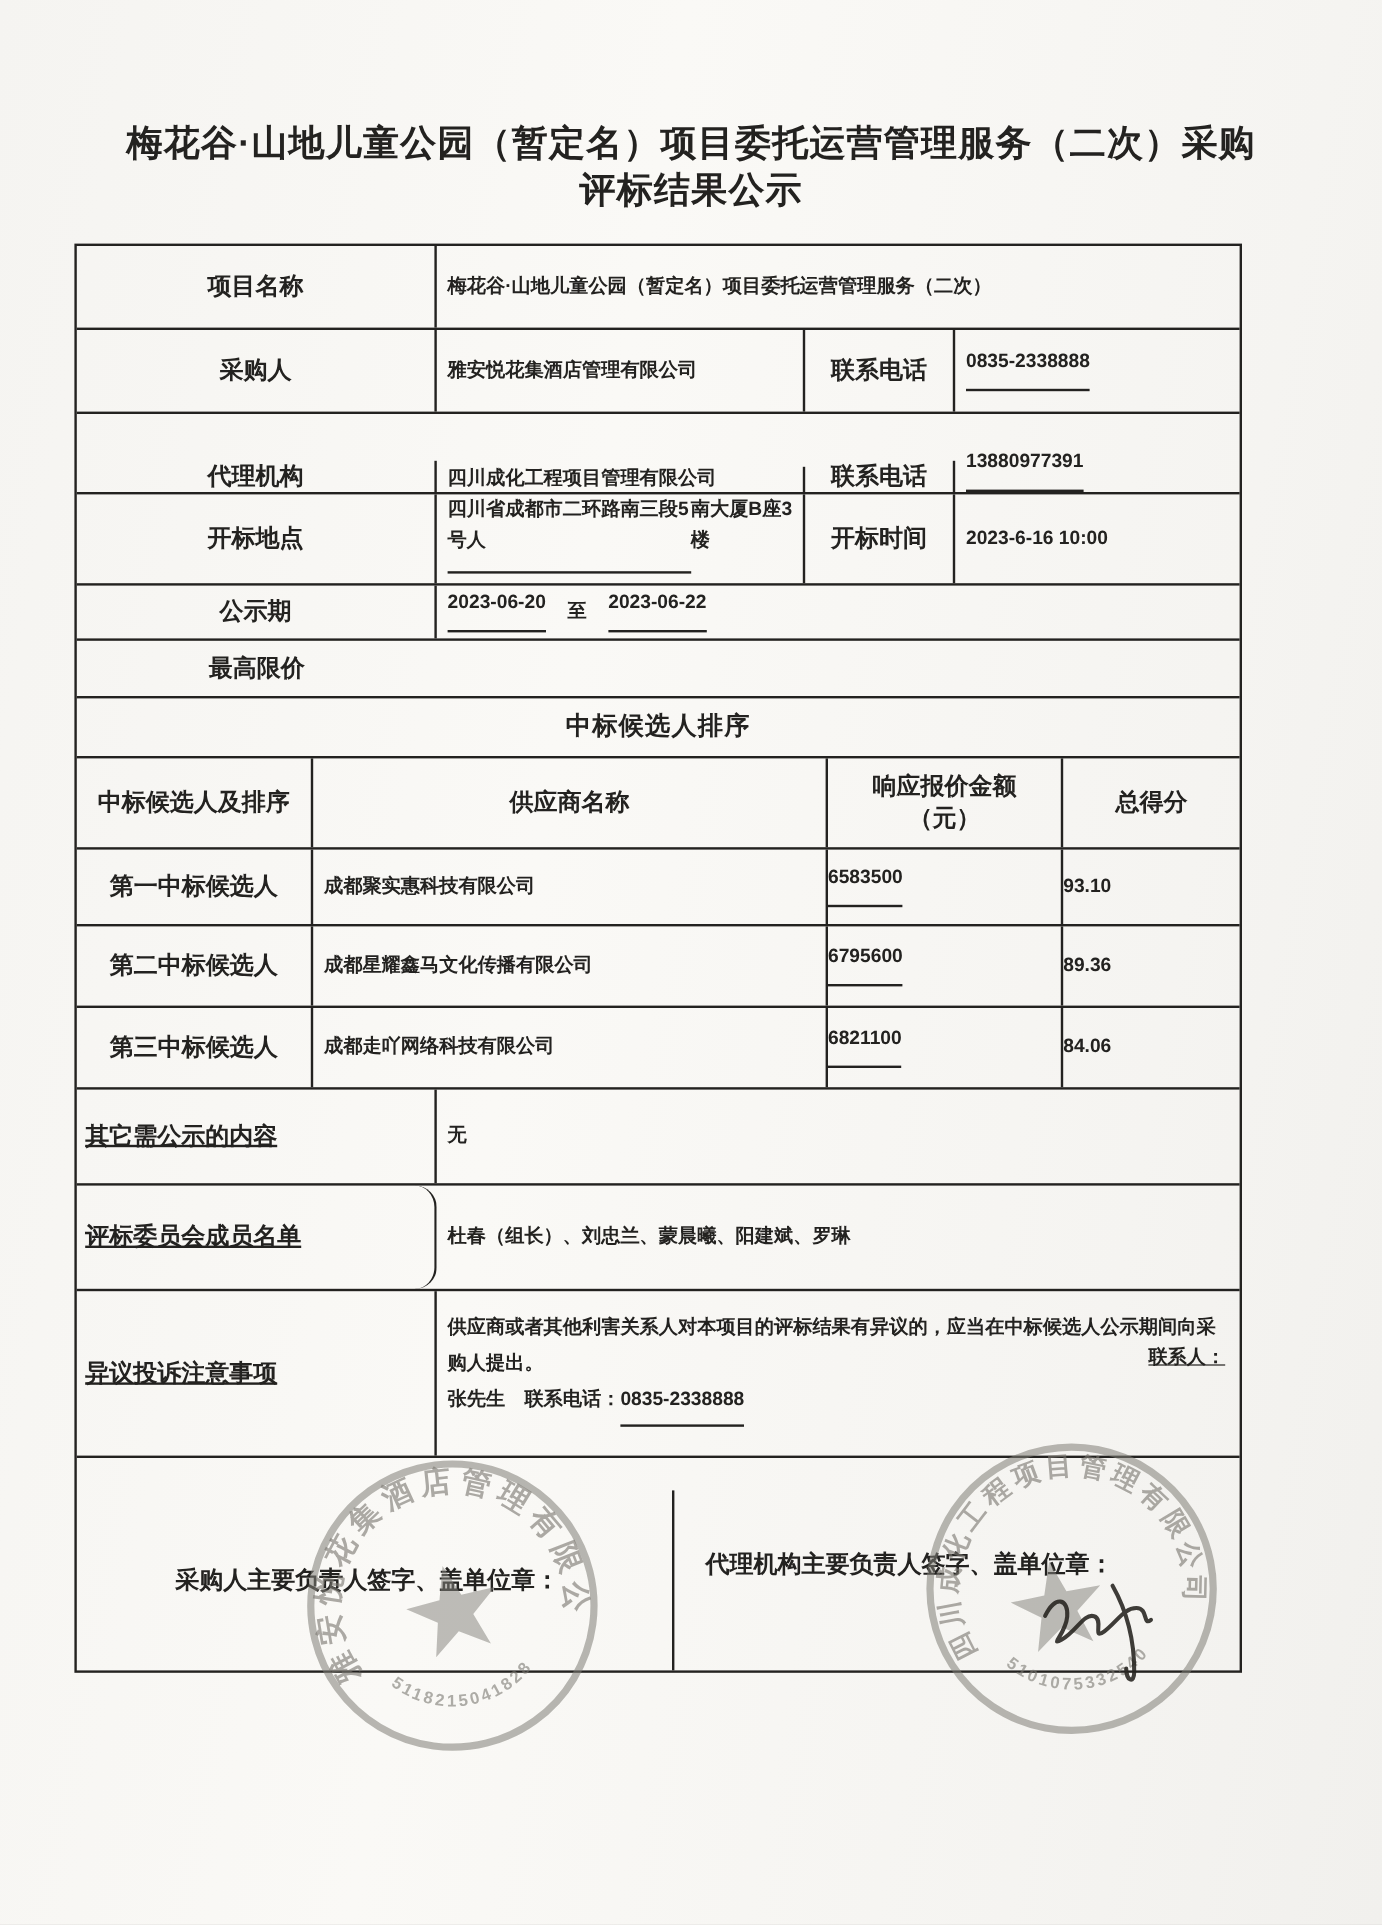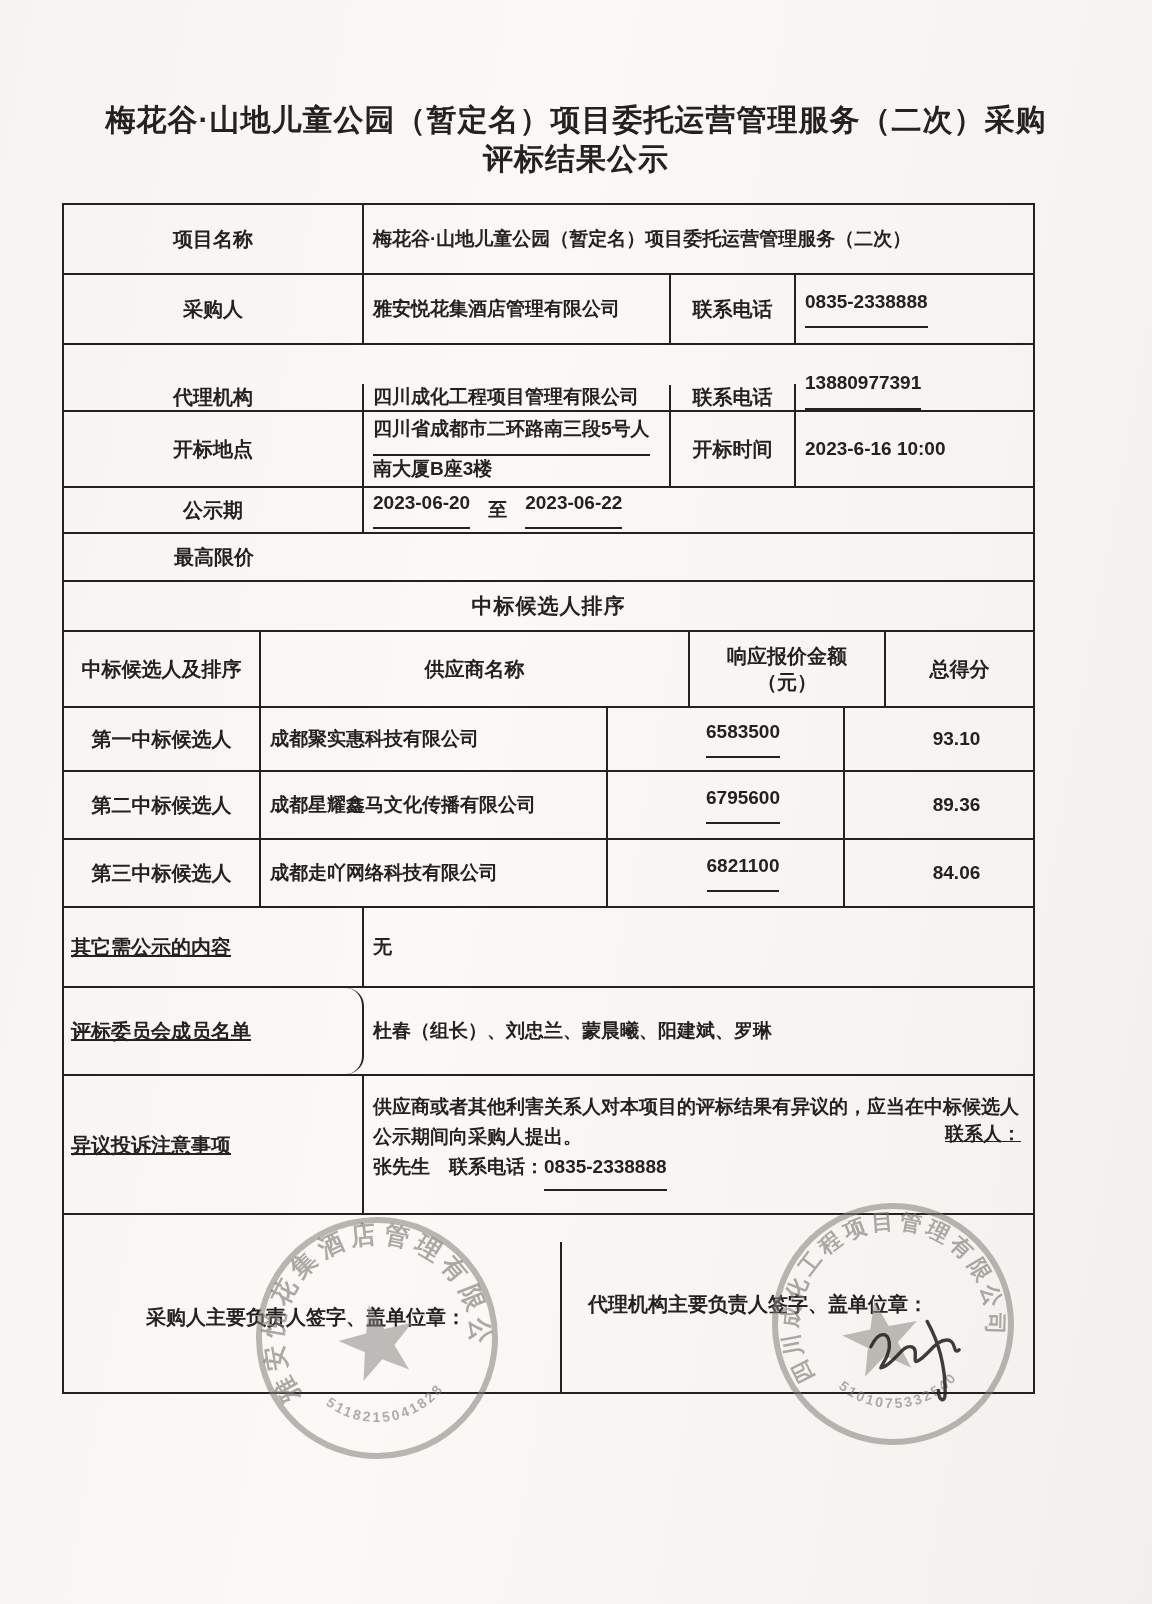--- a/index.html
+++ b/index.html
@@ -15,32 +15,32 @@
            font-size:30px; font-weight:700; line-height:39px; letter-spacing:1px; }
   .doc-table { position:absolute; left:62px; top:203px; width:973px;
                border:2px solid var(--ink); background:transparent; }
   .tr { display:flex; border-bottom:2px solid var(--ink); }
   .tr:last-child { border-bottom:none; }
   .td { border-right:2px solid var(--ink); display:flex; align-items:center;
         font-weight:700; font-size:20px; line-height:1.3; overflow:visible; }
   .td:last-child { border-right:none; }
   .lab { justify-content:center; text-align:center; }
   .lab-left { justify-content:flex-start; padding-left:7px; text-align:left;text-decoration:underline; }
-  .val { padding-left:9px; padding-right:6px; font-size:19px; }
-  .cen { justify-content:center; text-align:center; padding-left:0;margin-left:41px; }
+  .val { padding-left:9px; padding-right:6px; font-size:16px; }
+  .cen { justify-content:flex-start; text-align:center; padding-left:0; }
   .w300 { flex:0 0 300px; } .w307 { flex:0 0 307px; } .w125 { flex:0 0 125px; }
   .fill { flex:1 1 auto; }
   .c1 { flex:0 0 197px; } .c2 { flex:1 1 auto; } .c3 { flex:0 0 196px; } .c4 { flex:0 0 147px; }
   .s1 { flex:0 0 498px; } .s2 { flex:1 1 auto; }
   .r1 { height:70px; } .r2 { height:70px; } .r3 { height:67px;align-items:flex-end; } .r4 { height:76px; }
   .r5 { height:46px; } .r6 { height:48px; } .r7 { height:50px; } .r8 { height:76px; }
   .r9 { height:64px; } .r10 { height:68px; } .r11 { height:68px; } .r12 { height:80px; }
   .r13 { height:88px; } .r14 { height:139px; } .r15 { height:177px; }
   .u { border-bottom:2px solid var(--ink); padding-bottom:12px; }
-  .addr { flex-direction:column; align-items:flex-start; justify-content:center; }
+  .addr { flex-direction:row; align-items:flex-start; justify-content:center; }
   .addr > div { line-height:26px; }
   .sep { margin:0 18px; }
   .wrap2 { white-space:pre-line; text-align:center; }
   .sec-title { justify-content:center; font-size:21px; letter-spacing:1px; }
   .obj { display:block; position:relative; padding:16px 10px 8px 9px; }
   .obj-text { line-height:30px; }
   .obj-contact { position:absolute; right:12px; top:46px;text-decoration:underline; }
   .obj-line3 { line-height:30px; }
   .sig-cell { font-size:20px; }
   .sig-left-pad { padding-left:82px;margin-top:27px; }

